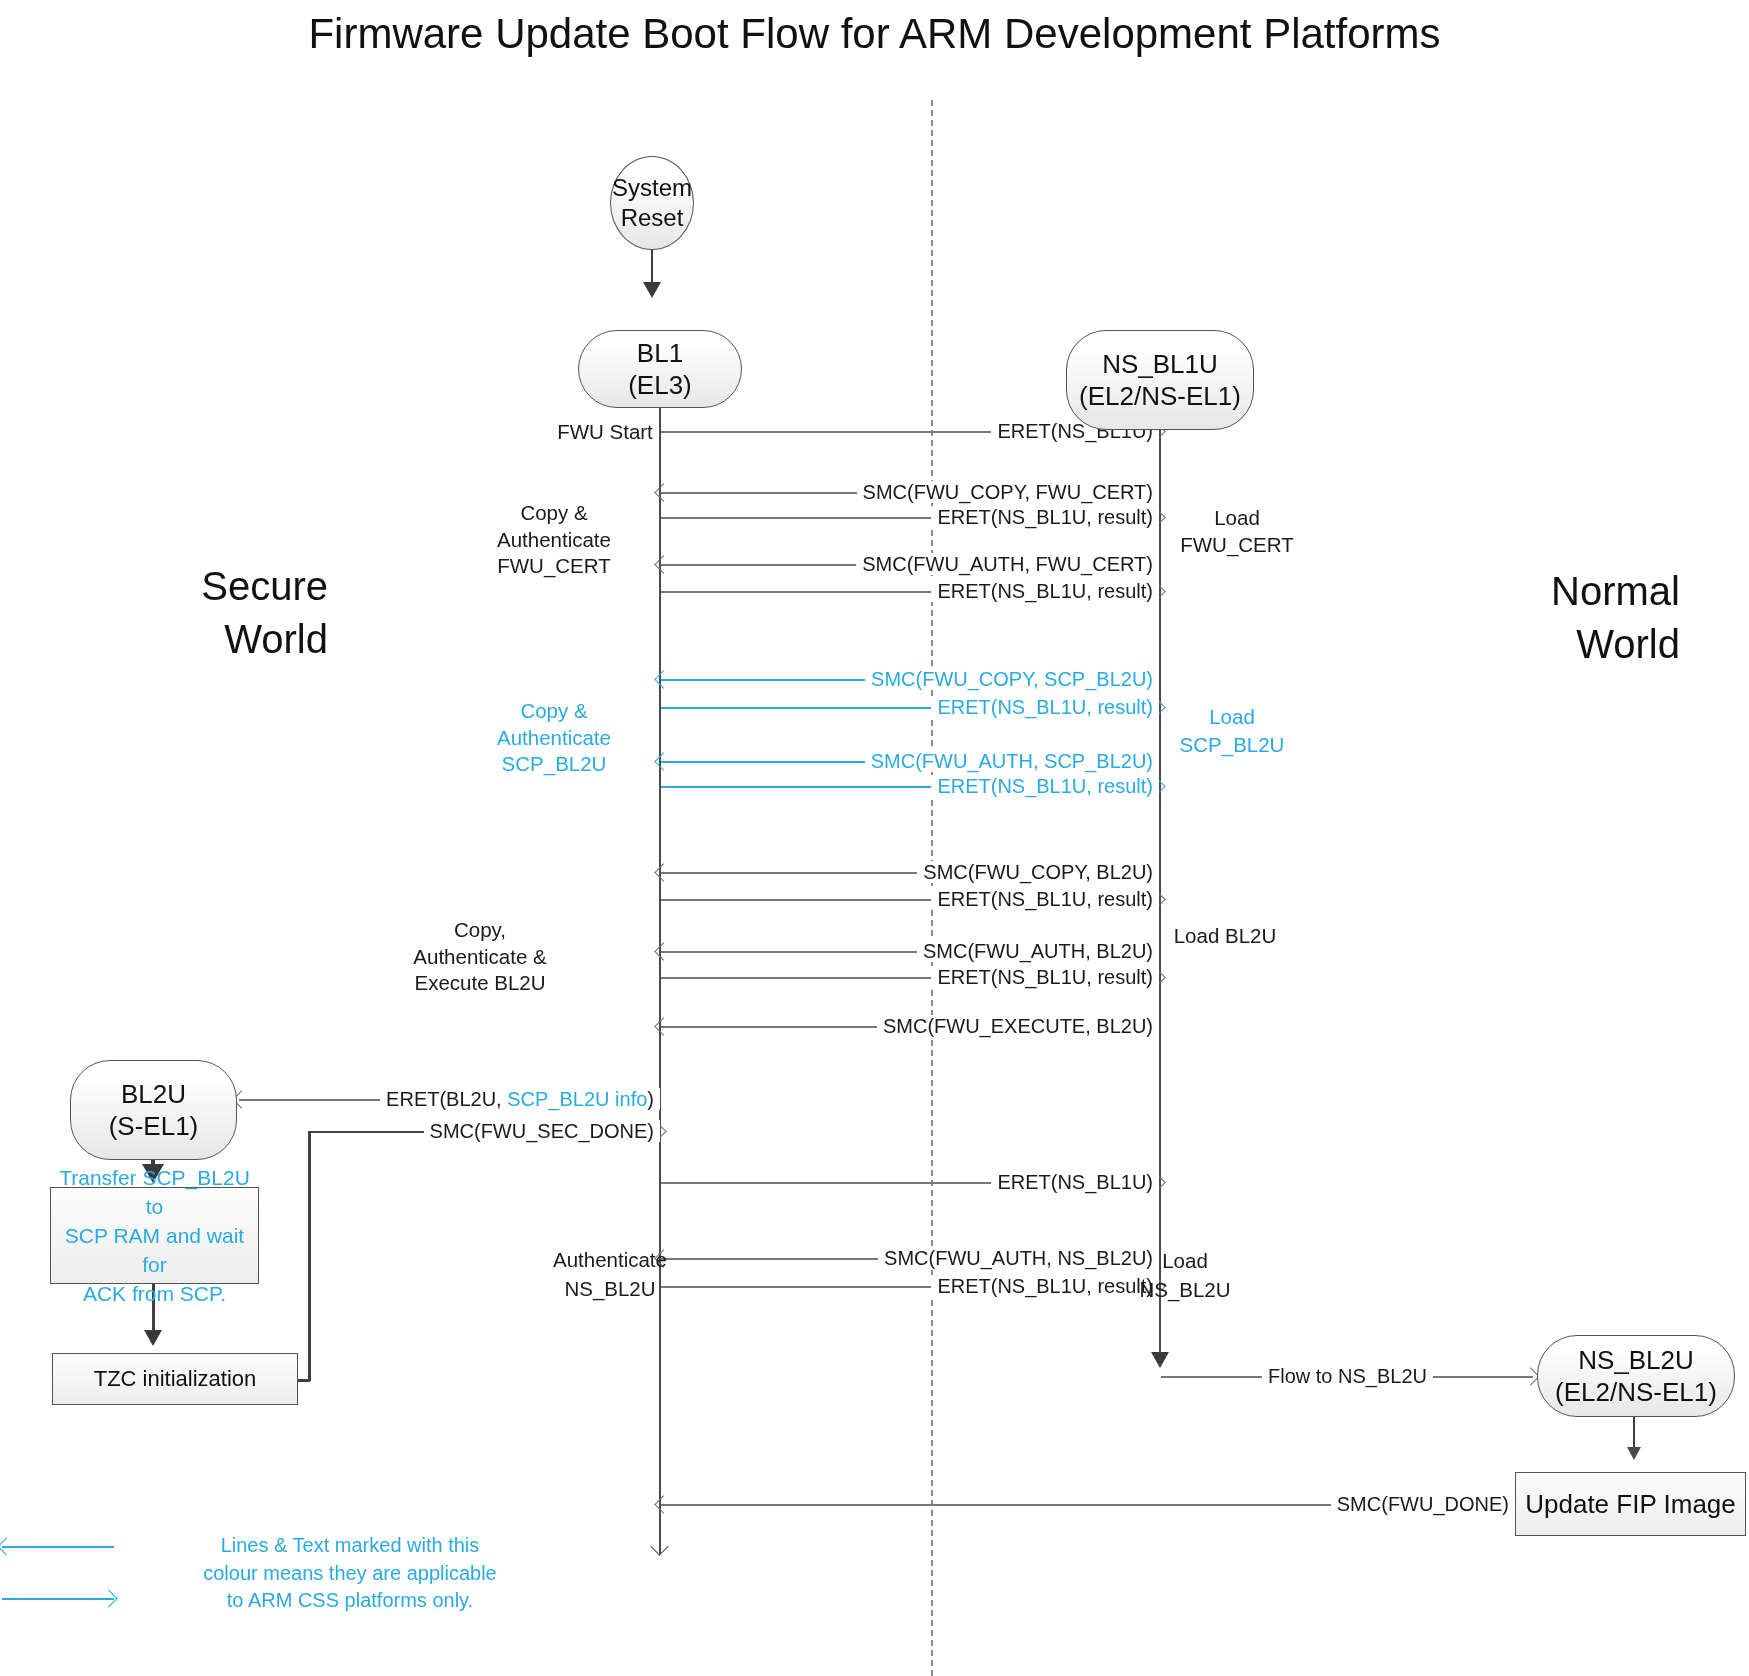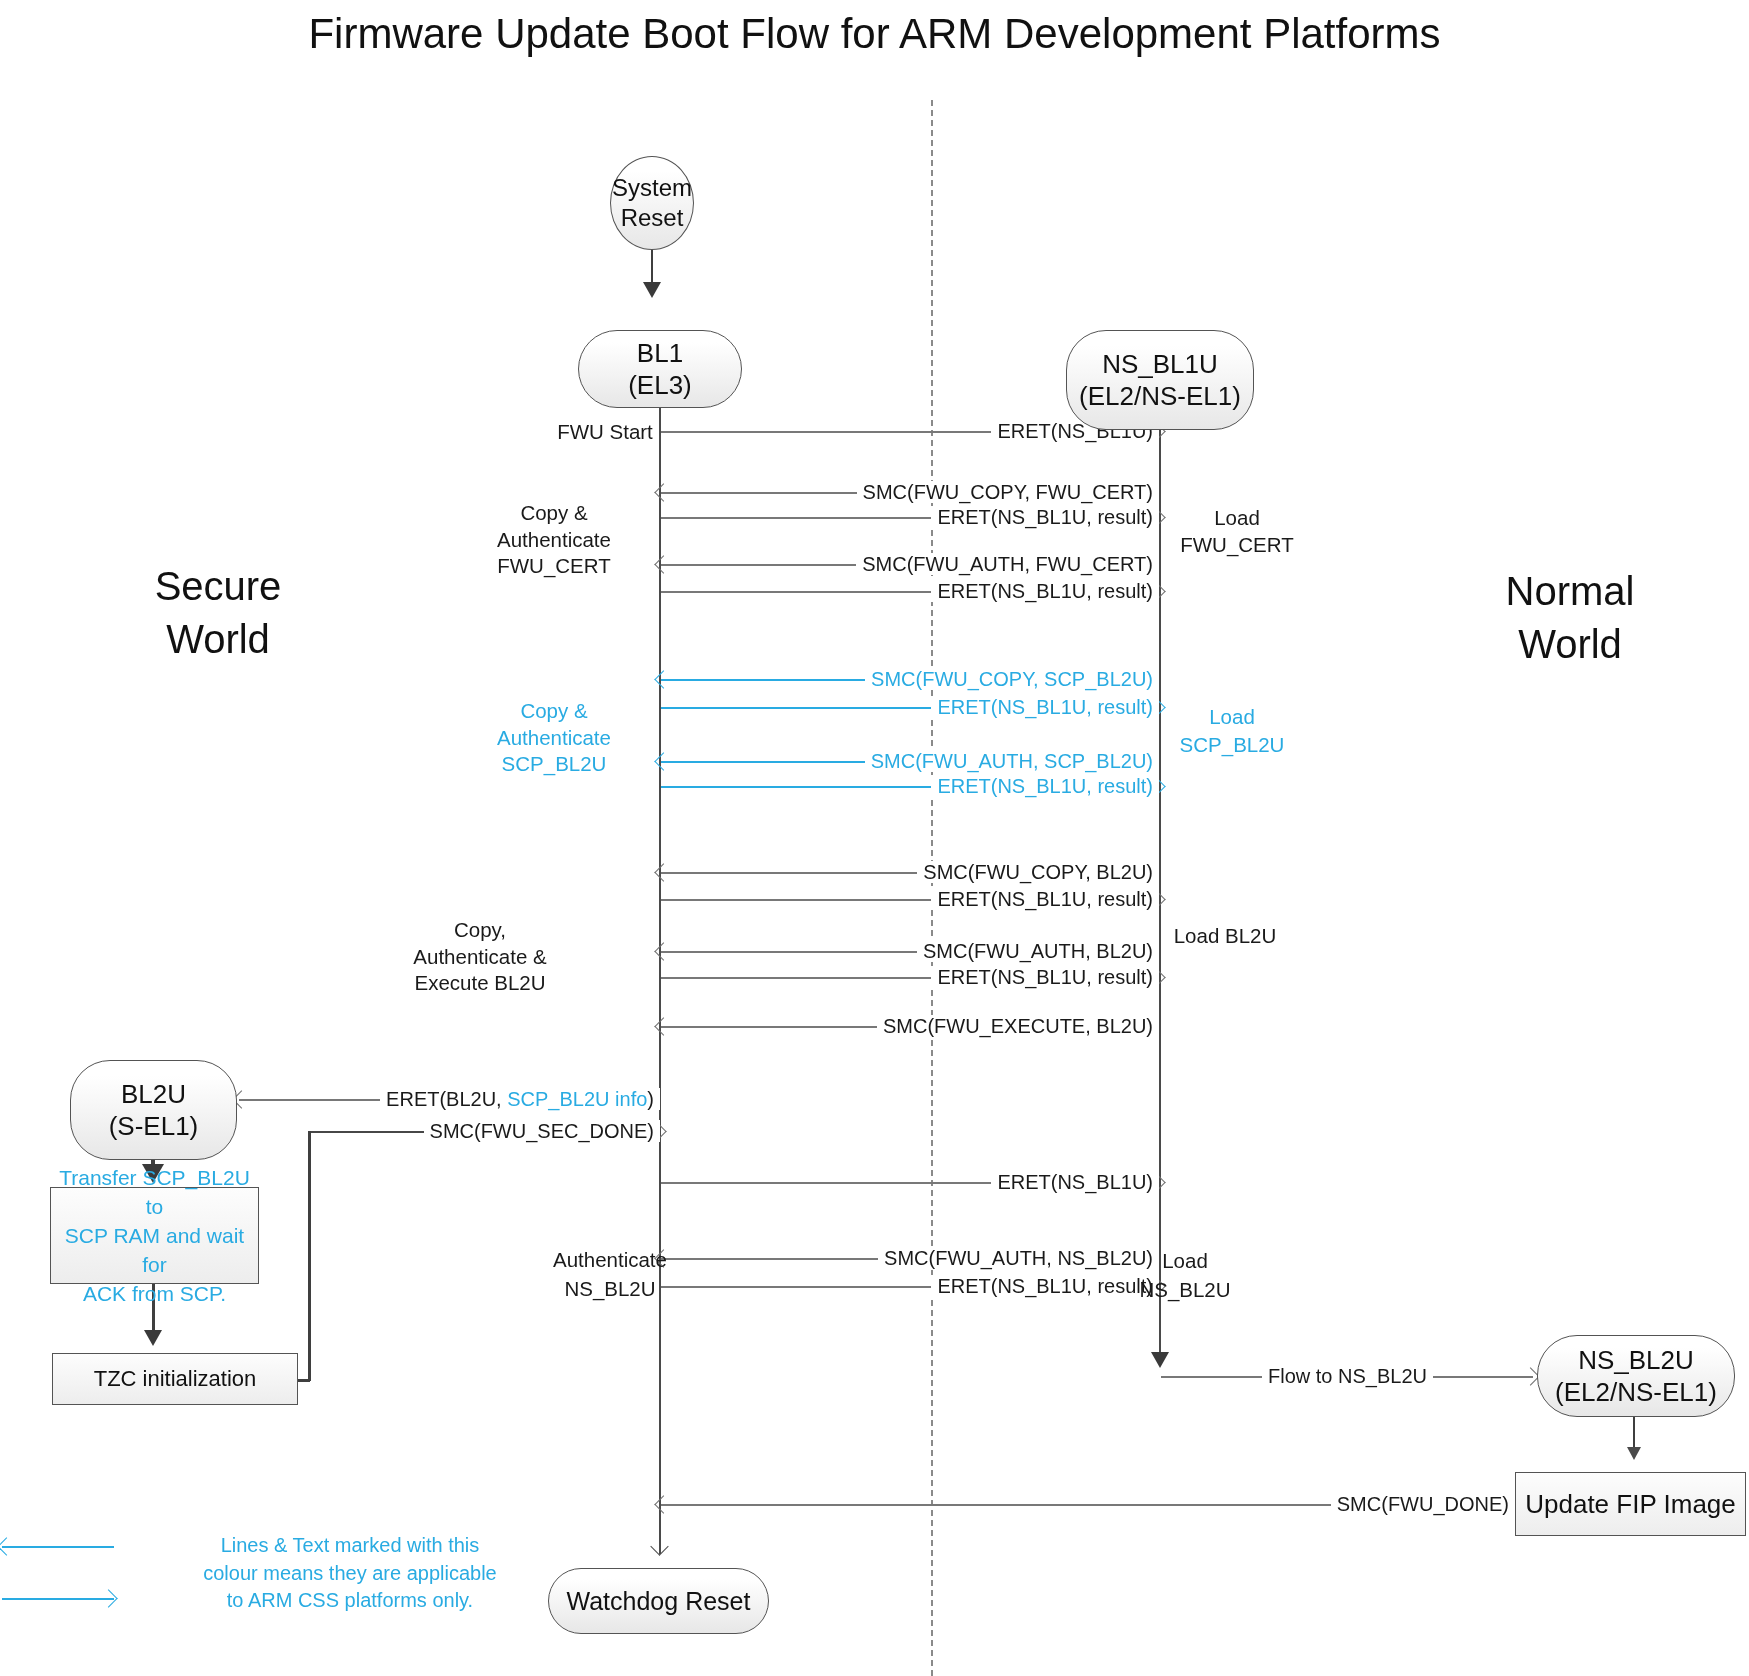--- a/index.html
+++ b/index.html
@@ -1,20 +1,20 @@
 <!DOCTYPE html>
 <html><head>
 <meta charset="utf-8">
 <style>
   html,body{margin:0;padding:0;background:#fff;font-family:"Liberation Sans",sans-serif;color:#1a1a1a;}
   .canvas{position:relative;width:1749px;height:1676px;background:#fff;overflow:hidden;}
   .title{position:absolute;left:0;top:10px;width:1749px;text-align:center;font-size:42px;color:#111;}
   .divider{position:absolute;left:931px;top:100px;height:1576px;width:0;border-left:2px dashed #8a8a8a;z-index:0;}
   .world{position:absolute;width:220px;text-align:center;font-size:40px;line-height:53px;white-space:pre-line;color:#111;}
-  .pre{white-space:pre-line;}
+  .pre{white-space:pre-line;text-align:right;}
   .lifeline{position:absolute;width:2px;background:#4a4a4a;z-index:1;}
   .vline{position:absolute;background:#3f3f3f;z-index:1;}
   .node{position:absolute;border:1.6px solid #545454;background:linear-gradient(#ffffff 15%,#e7e7e7);display:flex;align-items:center;justify-content:center;text-align:center;font-size:26px;line-height:32px;color:#111;z-index:3;box-sizing:border-box;}
   .stadium{border-radius:40px;text-align:center;}
   .ellipse{border-radius:50%;font-size:24px;line-height:30px;}
   .rect{border-radius:0;background:linear-gradient(#fdfdfd,#ededed);}
   .msg{position:absolute;left:661px;width:498px;height:0;z-index:2;}
   .sp{z-index:2;position:absolute;height:0;}
   .mline{position:absolute;left:0;right:0;top:-1px;height:1.6px;background:#787878;}
   .mlabel{position:absolute;left:0;right:0;top:-14px;text-align:right;font-size:20px;line-height:26px;}
@@ -65,21 +65,20 @@
 (EL2/NS-EL1)</div>
   <div class="node stadium pre" style="left:70px;top:1060px;width:167px;height:100px;">BL2U
 (S-EL1)</div>
   <div class="node stadium pre" style="left:1537px;top:1335px;width:198px;height:82px;">NS_BL2U
 (EL2/NS-EL1)</div>
   <div class="node rect pre cyan-text" style="left:50px;top:1187px;width:209px;height:97px;font-size:21px;line-height:29px;color:#29abe2;">Transfer SCP_BL2U to
 SCP RAM and wait for
 ACK from SCP.</div>
   <div class="node rect" style="left:52px;top:1353px;width:246px;height:52px;font-size:22px;">TZC initialization</div>
   <div class="node rect" style="left:1515px;top:1472px;width:231px;height:64px;font-size:26px;">Update FIP Image</div>
-  <div class="node stadium" style="left:548px;top:1568px;width:221px;height:66px;font-size:25px;">Watchdog Reset</div>
 
   <div class="msg" style="top:432px;">
       <div class="mline"></div>
       <div class="chev cr"></div>
       <div class="mlabel"><span class="bg">ERET(NS_BL1U)</span></div>
     </div>
   <div class="msg" style="top:493px;">
       <div class="mline"></div>
       <div class="chev cl"></div>
       <div class="mlabel"><span class="bg">SMC(FWU_COPY, FWU_CERT)</span></div>

